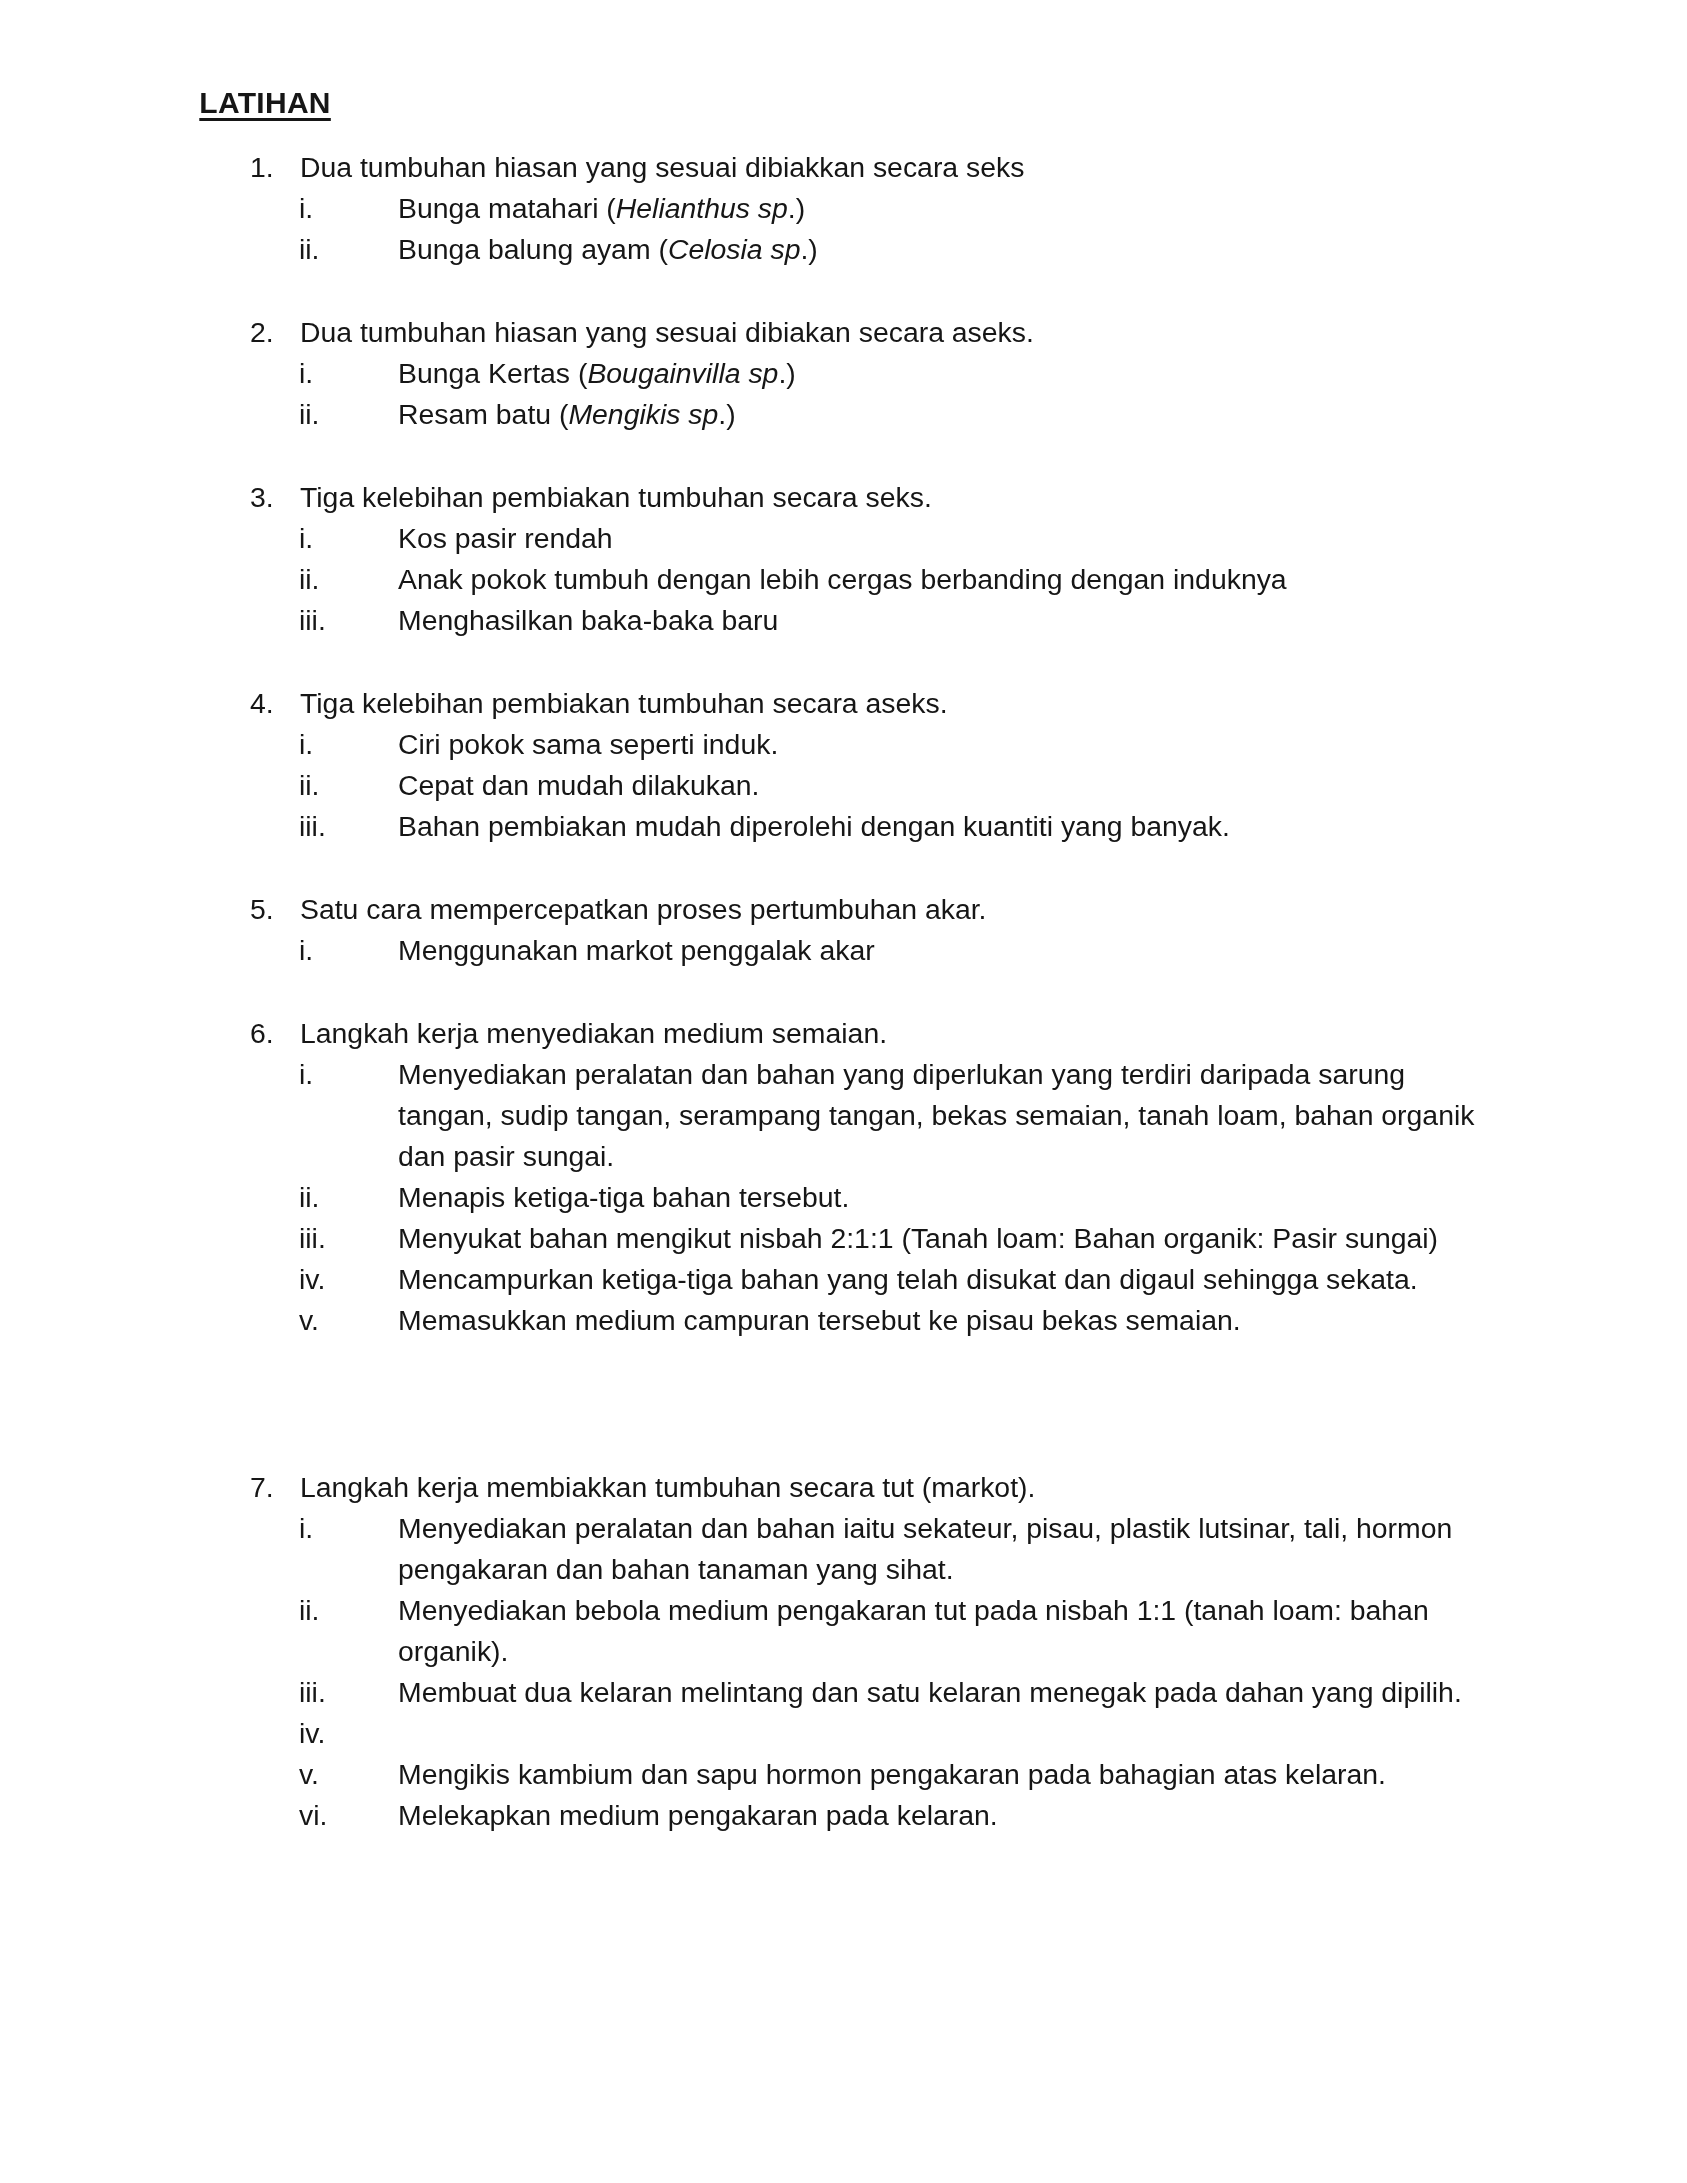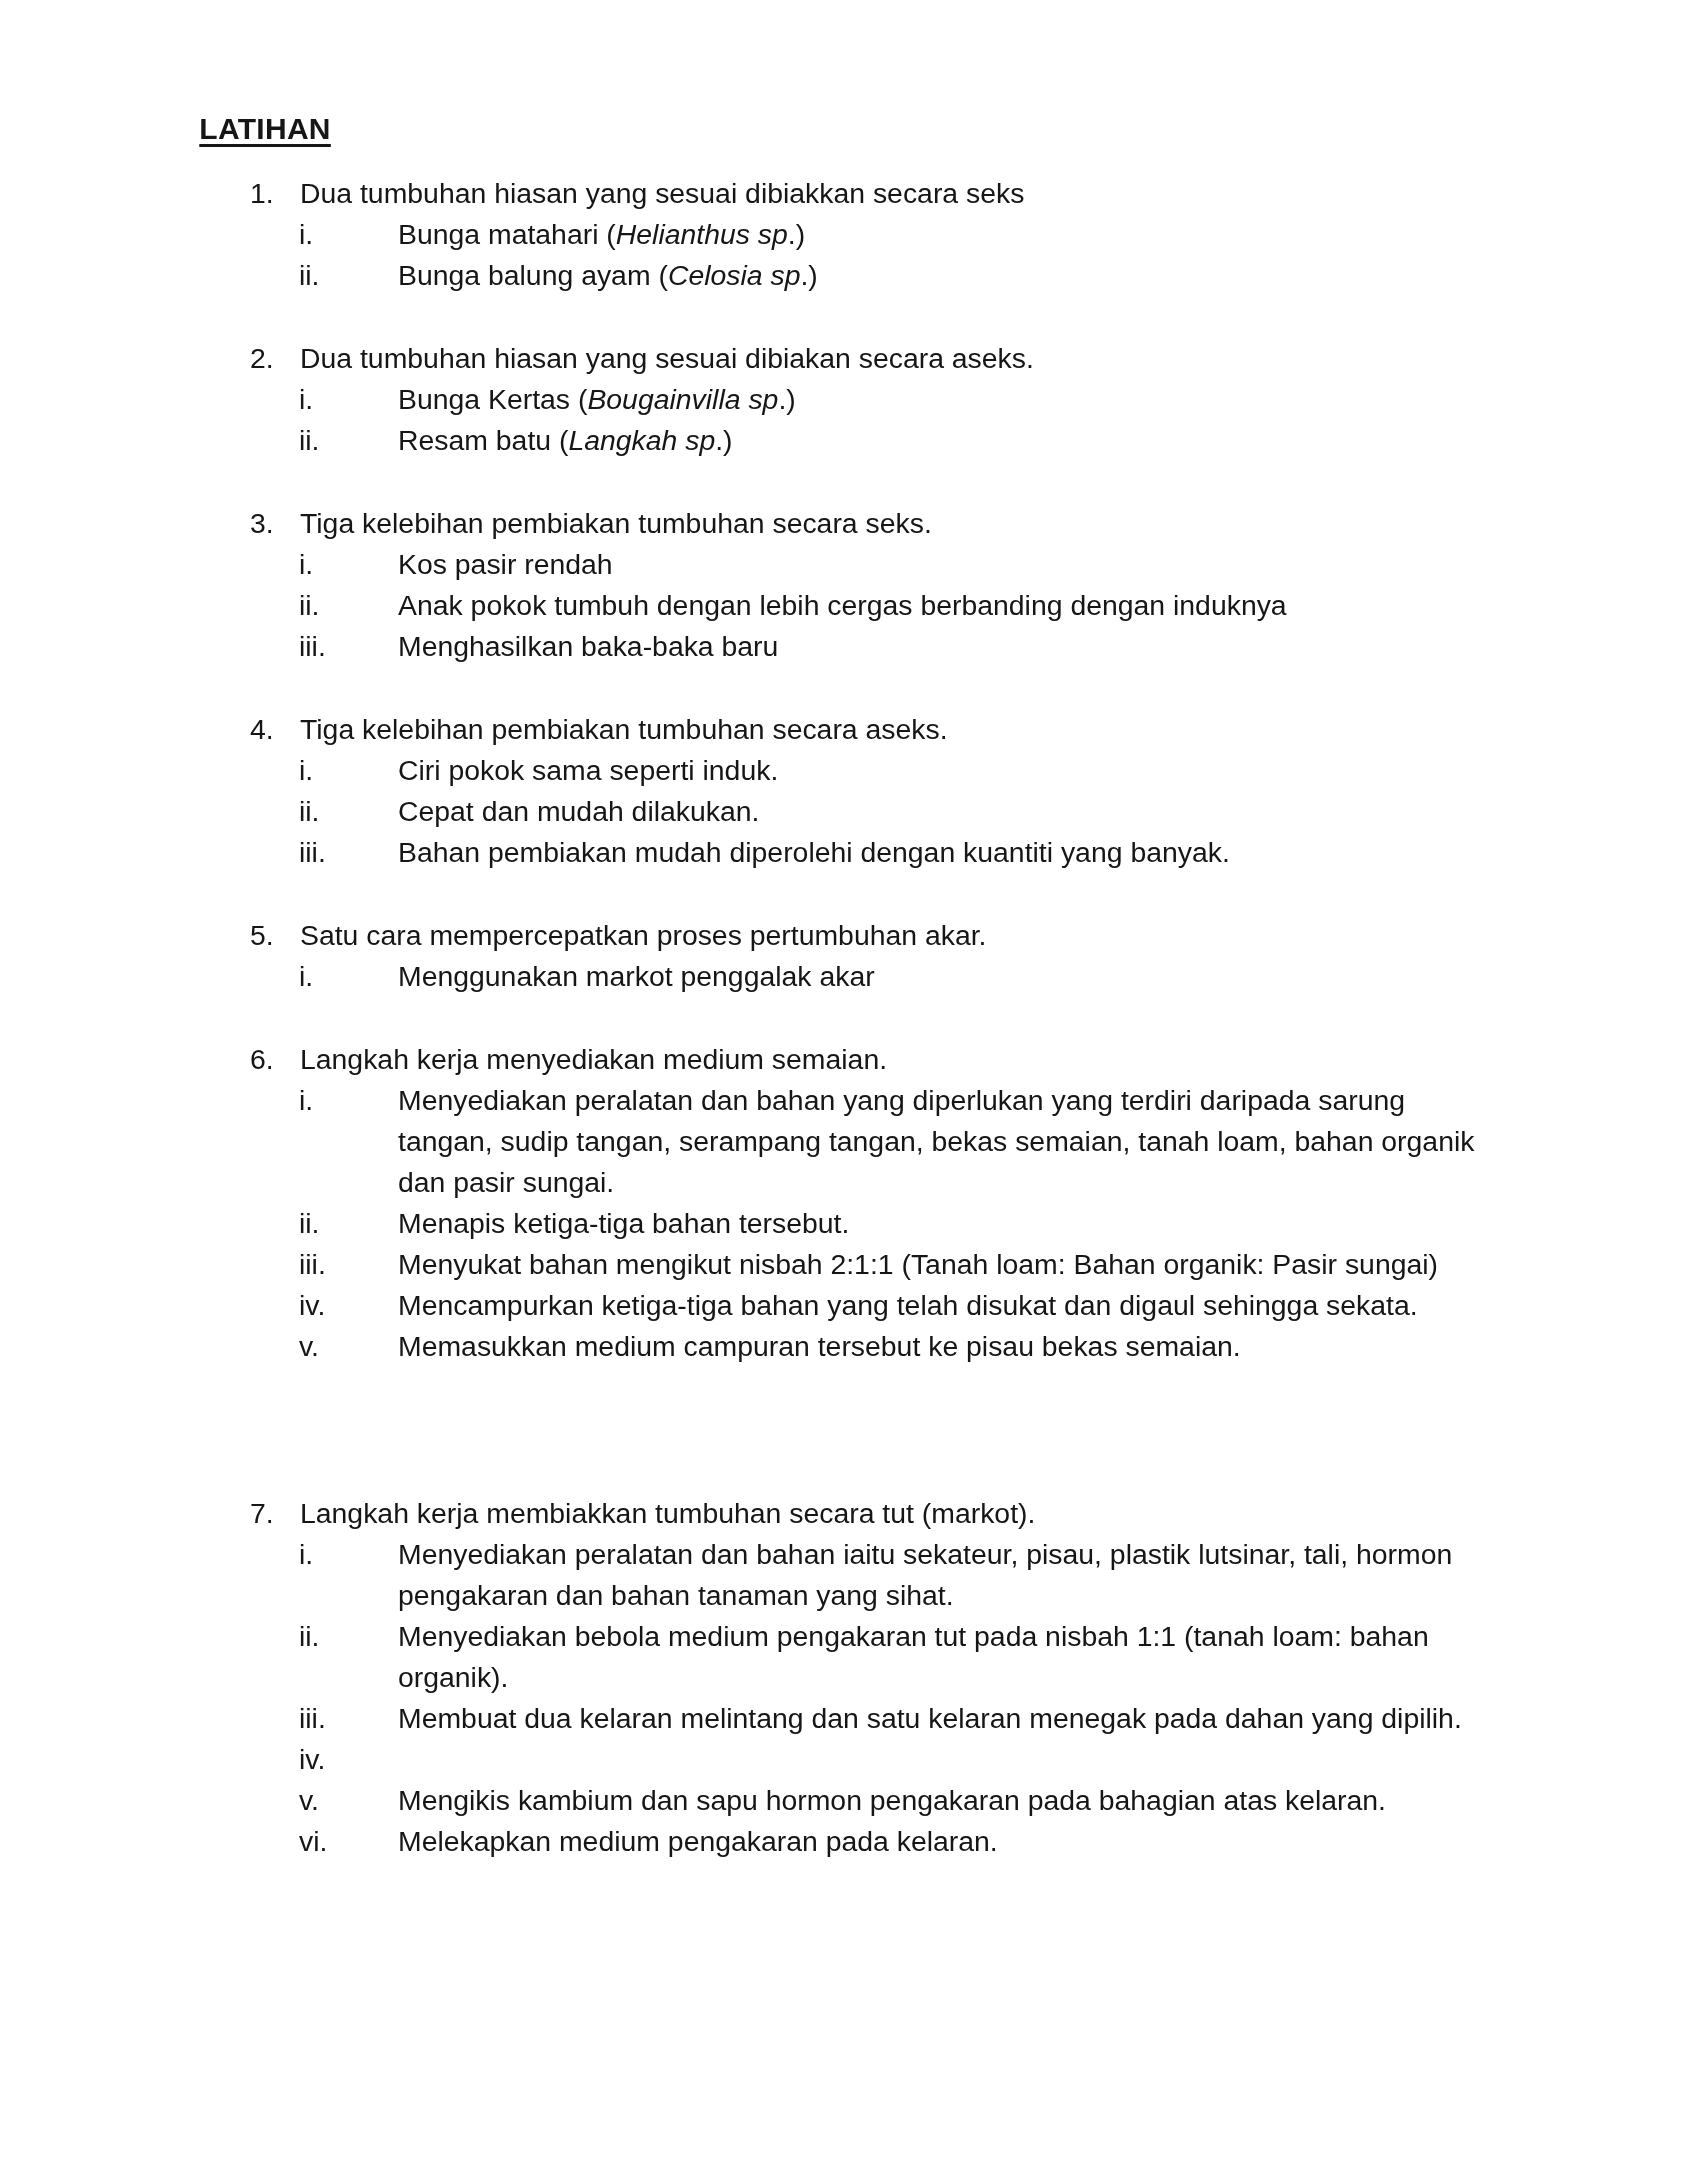--- a/index.html
+++ b/index.html
@@ -5,21 +5,21 @@
   html, body { margin: 0; padding: 0; }
   body {
     width: 1687px;
     height: 2183px;
     background: #ffffff;
     color: #161616;
     font-family: "Liberation Sans", sans-serif;
     overflow: hidden;
   }
   .doc {
-    padding: 108px 159px 0 198px;
+    padding: 82px 159px 0 198px;
     font-size: 28.4px;
     line-height: 41px;
   }
   .title {
     display: inline-block;
     font-size: 30px;
     font-weight: 700;
     line-height: 41px;
     text-decoration: underline;
     text-decoration-thickness: 2.6px;
@@ -84,21 +84,21 @@
     <div class="q-row">
       <span class="q-num">2.</span>
       <span class="q-text">Dua tumbuhan hiasan yang sesuai dibiakan secara aseks.</span>
     </div>
     <div class="sub-row">
       <span class="sub-num">i.</span>
       <span class="sub-text"><span class="run">Bunga Kertas (</span><span class="run it">Bougainvilla sp</span><span class="run">.)</span></span>
     </div>
     <div class="sub-row">
       <span class="sub-num">ii.</span>
-      <span class="sub-text"><span class="run">Resam batu (</span><span class="run it">Langkah sp</span><span class="run">.)</span></span>
+      <span class="sub-text"><span class="run">Resam batu (</span><span class="run it">Mengikis sp</span><span class="run">.)</span></span>
     </div>
   </div>
 
   <div class="q">
     <div class="q-row">
       <span class="q-num">3.</span>
       <span class="q-text">Tiga kelebihan pembiakan tumbuhan secara seks.</span>
     </div>
     <div class="sub-row">
       <span class="sub-num">i.</span>

